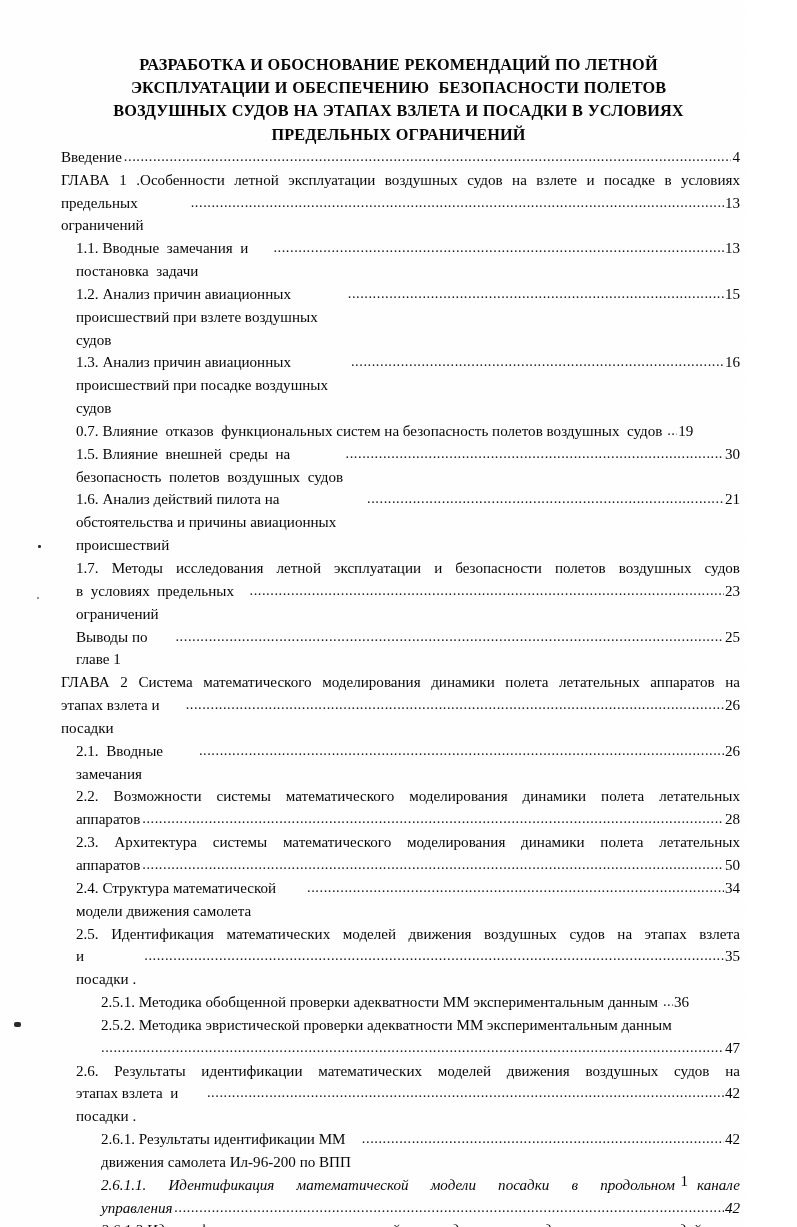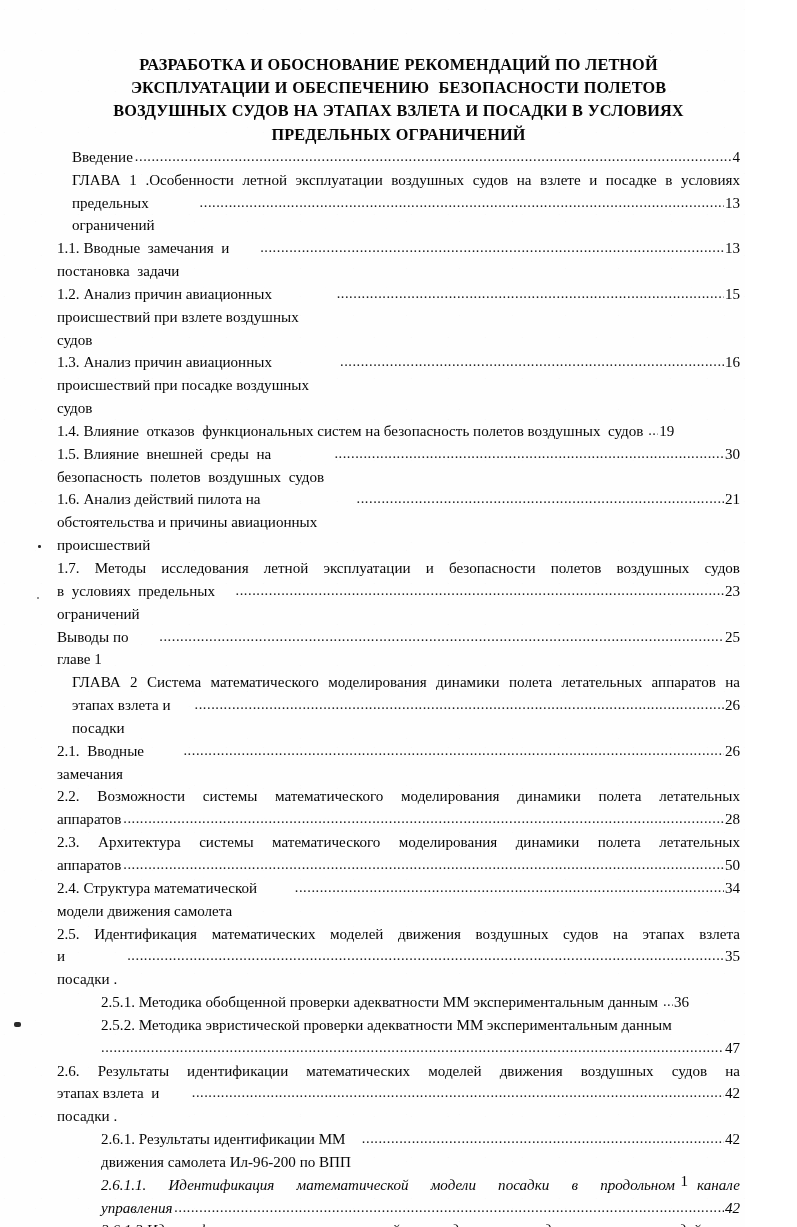--- a/index.html
+++ b/index.html
@@ -98,22 +98,22 @@
     white-space: pre;
     text-align: right;
   }
   
   .wrap {
     display: block;
     white-space: pre-wrap;
   }
 
   
-  .lv0  { margin-left: 15px; }
-  .lv1  { }
+  .lv0  { margin-left: 4px; }
+  .lv1  { margin-left: 19px; }
   .lv2  { margin-left: 44px; }
 
   .ital { font-style: italic; }
 
   
   .spread {
     display: block;
     text-align: justify;
     text-align-last: justify;
     white-space: normal;
@@ -186,21 +186,21 @@
         </li>
         <li class="toc-entry lv1">
           <span class="line">
             <span class="label">1.3. Анализ причин авиационных происшествий при посадке воздушных судов</span>
             <span class="leader"></span>
             <span class="pageno">16</span>
           </span>
         </li>
         <li class="toc-entry lv1">
           <span class="line">
-            <span class="label">1.4. Влияние  отказов  функциональных систем на безопасность полетов воздушных  судов </span>
+            <span class="label">0.7. Влияние  отказов  функциональных систем на безопасность полетов воздушных  судов </span>
             <span class="leader" style="flex: 0 0 auto; width: 10px; margin-left: 1px;"></span>
             <span class="pageno">19</span>
           </span>
         </li>
         <li class="toc-entry lv1">
           <span class="line">
             <span class="label">1.5. Влияние  внешней  среды  на  безопасность  полетов  воздушных  судов </span>
             <span class="leader"></span>
             <span class="pageno">30</span>
           </span>

